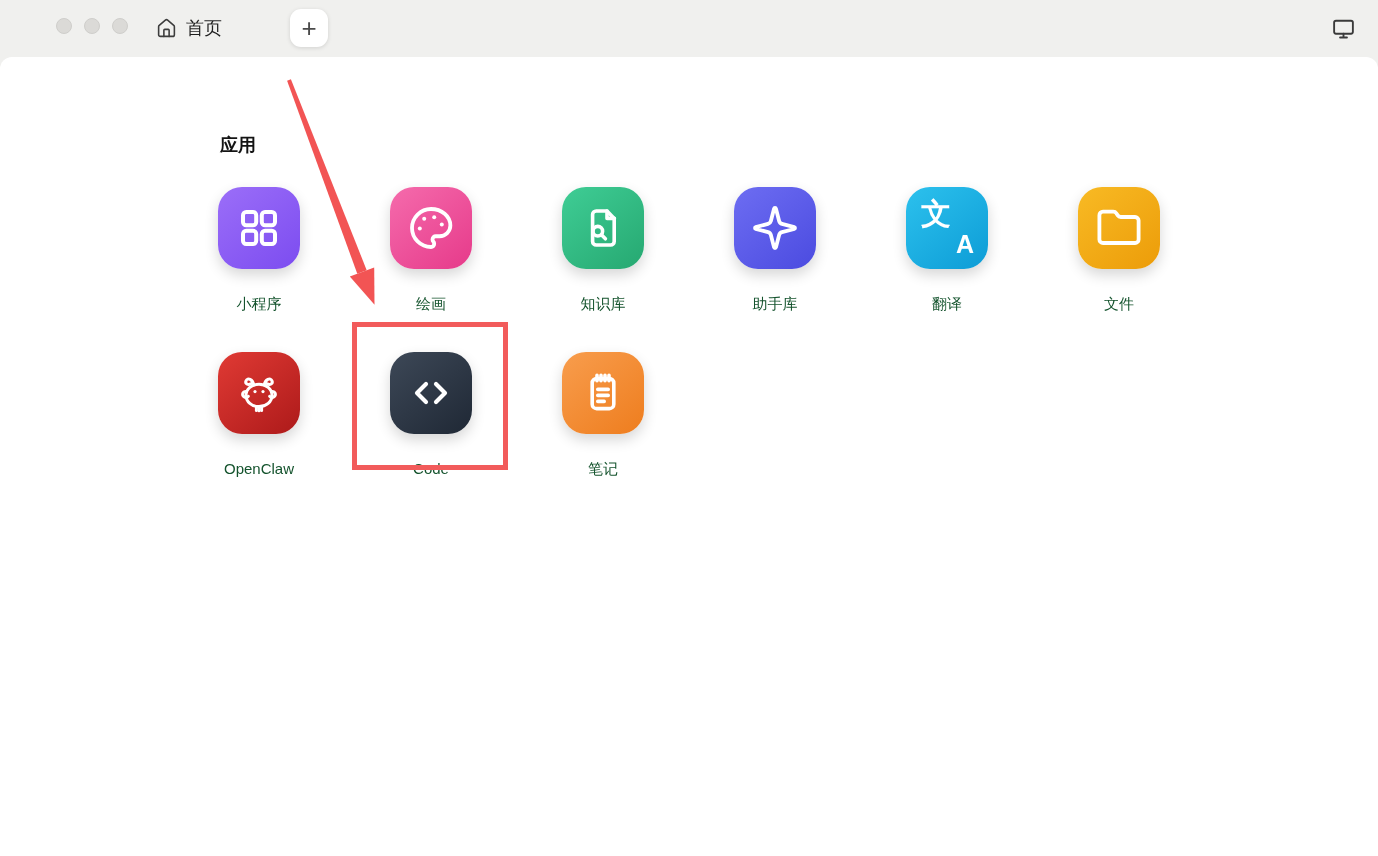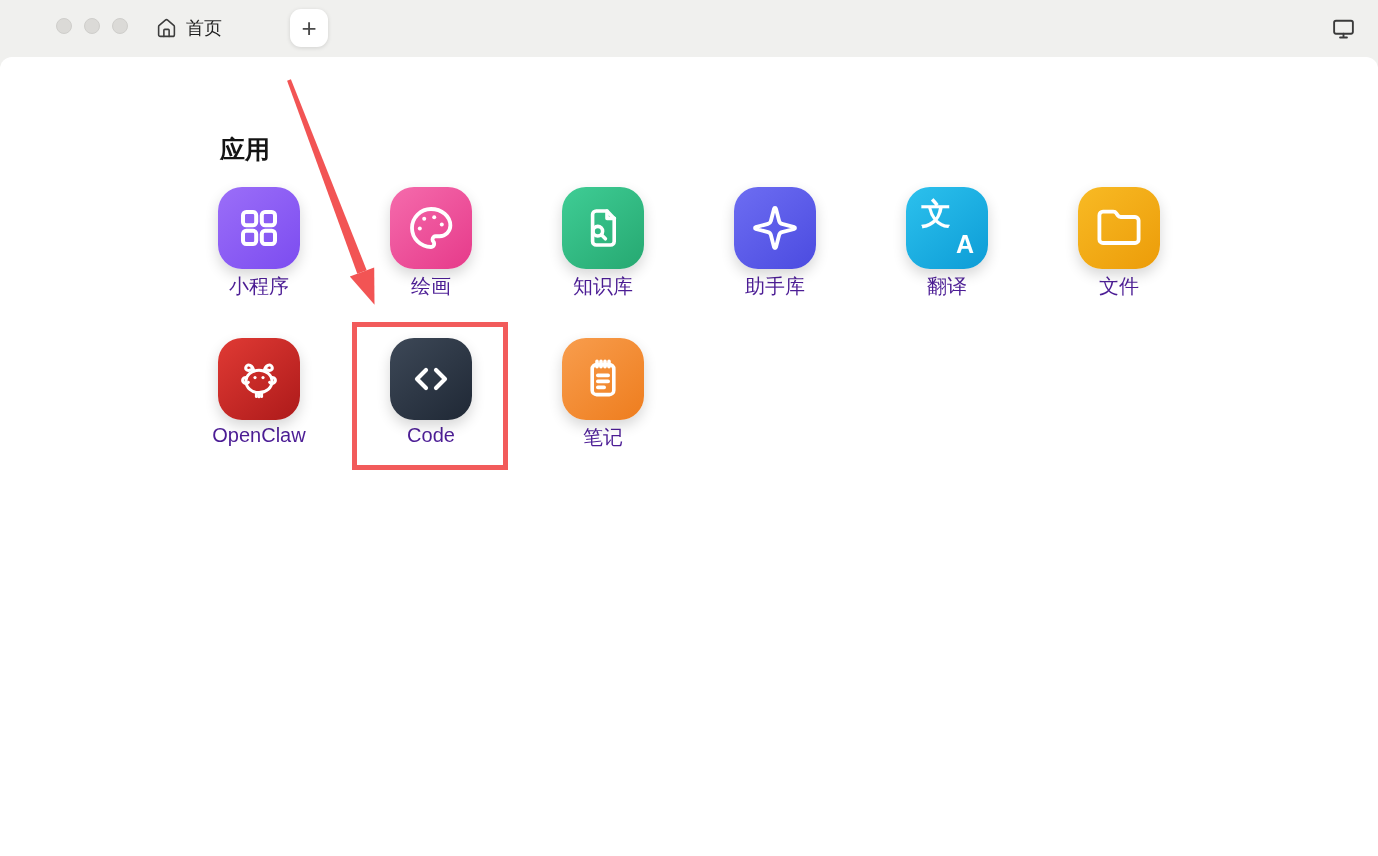--- a/index.html
+++ b/index.html
@@ -22,31 +22,31 @@
     display:flex;align-items:center;justify-content:center;
     font-size:26px;font-weight:300;color:#4a4a4a;line-height:1;}
   .tb-btn{position:absolute;top:14px;width:28px;height:28px;display:flex;align-items:center;justify-content:center;color:#3a3a3a;}
   .tb-btn svg{width:25px;height:25px;}
   .monitor-btn{left:1281px;}
   .gear-btn{left:1333px;}
 
   
   .panel{position:absolute;top:57px;left:0;right:0;bottom:0;background:#ffffff;
     border-radius:12px 12px 0 0;}
-  .section-title{position:absolute;left:220px;top:133px;font-size:25px;font-weight:700;color:#141414;}
+  .section-title{position:absolute;left:220px;top:133px;font-size:18px;font-weight:700;color:#141414;}
 
   
   .apps-grid{position:absolute;left:173px;top:187px;display:grid;
     grid-template-columns:repeat(6,172px);row-gap:38px;}
   .app{display:flex;flex-direction:column;align-items:center;cursor:default;}
   .tile{width:82px;height:82px;border-radius:24px;position:relative;
     display:flex;align-items:center;justify-content:center;
     box-shadow:0 6px 14px rgba(0,0,0,.16);}
   .tile svg{width:48px;height:48px;}
-  .app-label{margin-top:4px;font-size:20px;color:#4c1d95;}
+  .app-label{margin-top:26px;font-size:15px;color:#14532d;}
 
   .g-mini{background:linear-gradient(140deg,#9b6ef8,#7c4cf0);}
   .g-knowledge{background:linear-gradient(140deg,#3fcd95,#26a871);}
   .g-paint{background:linear-gradient(140deg,#f56bac,#e63a8a);}
   .g-assistant{background:linear-gradient(140deg,#6d6df2,#4b4be0);}
   .g-translate{background:linear-gradient(140deg,#2cc1ed,#0d9cd6);}
   .g-files{background:linear-gradient(140deg,#f8ba24,#ec9c09);}
   .g-code{background:linear-gradient(140deg,#3d4857,#1f2835);}
   .g-openclaw{background:linear-gradient(140deg,#e03a34,#ad1a1a);}
   .g-notes{background:linear-gradient(140deg,#f89d4d,#ee7d1e);}

